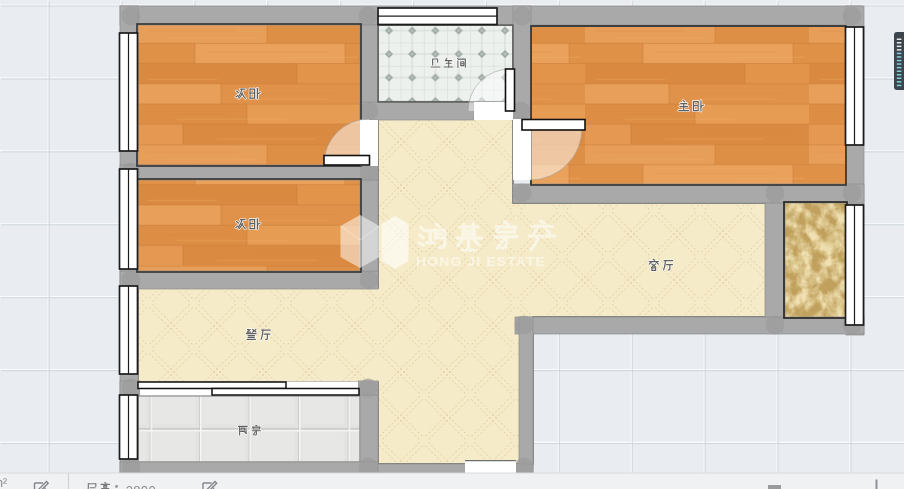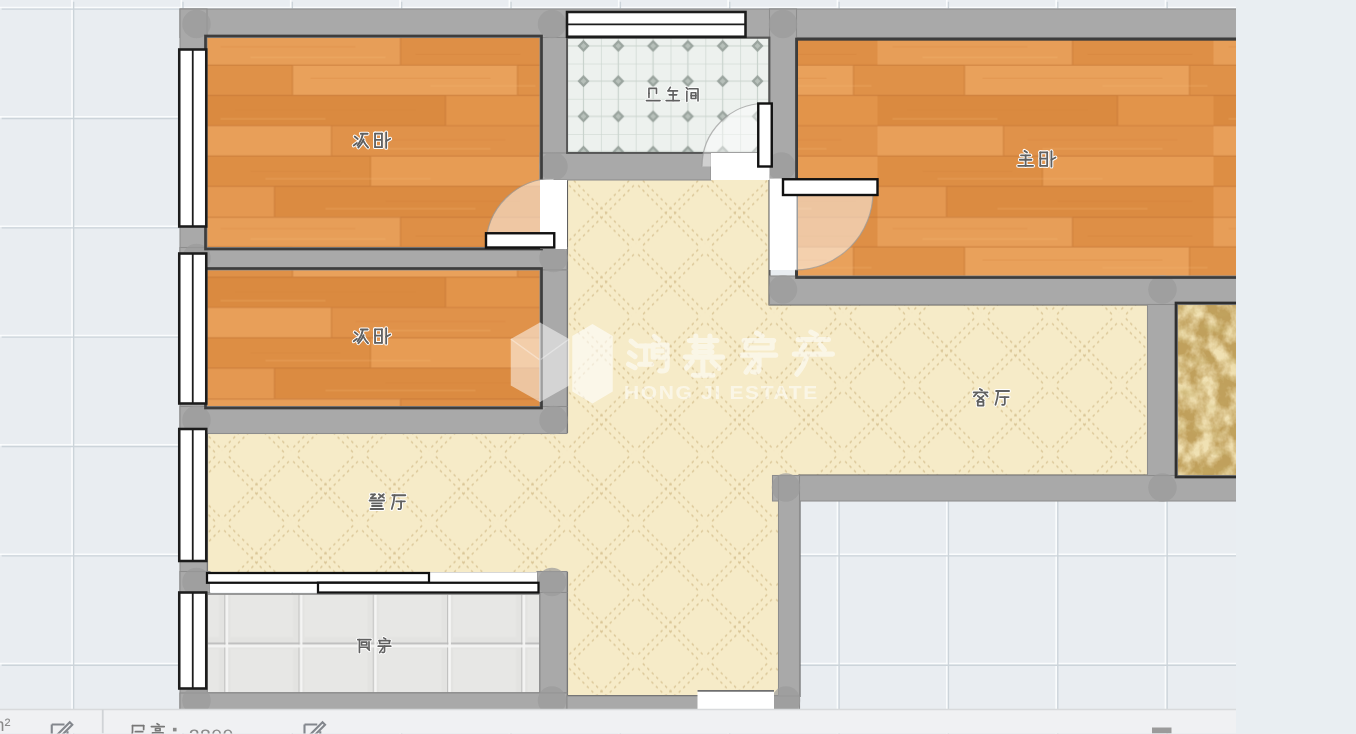--- a/index.html
+++ b/index.html
@@ -1,14 +1,14 @@
 <!DOCTYPE html>
 <html><head><meta charset="utf-8"><title>plan</title><style>
 html,body{margin:0;padding:0;background:#e9eef2;}
-.wrap{position:relative;width:824px;height:489px;overflow:hidden;font-family:"Liberation Sans",sans-serif;}
+.wrap{position:relative;width:904px;height:489px;overflow:hidden;font-family:"Liberation Sans",sans-serif;}
 </style></head><body>
 <div class="wrap">
 <svg width="904" height="489" viewBox="0 0 904 489">
 <defs>
 <pattern id="wood" x="137" y="23.2" width="224" height="121.2" patternUnits="userSpaceOnUse">
 <rect width="224" height="121.2" fill="#e39750"></rect>
 <rect x="0" y="0" width="130" height="20.2" fill="#e79e58"></rect>
           <rect x="130" y="0" width="94" height="20.2" fill="#de8f46"></rect>
 <rect x="0" y="20.2" width="58" height="20.2" fill="#df9148"></rect>
           <rect x="58" y="20.2" width="150" height="20.2" fill="#e9a15b"></rect>

